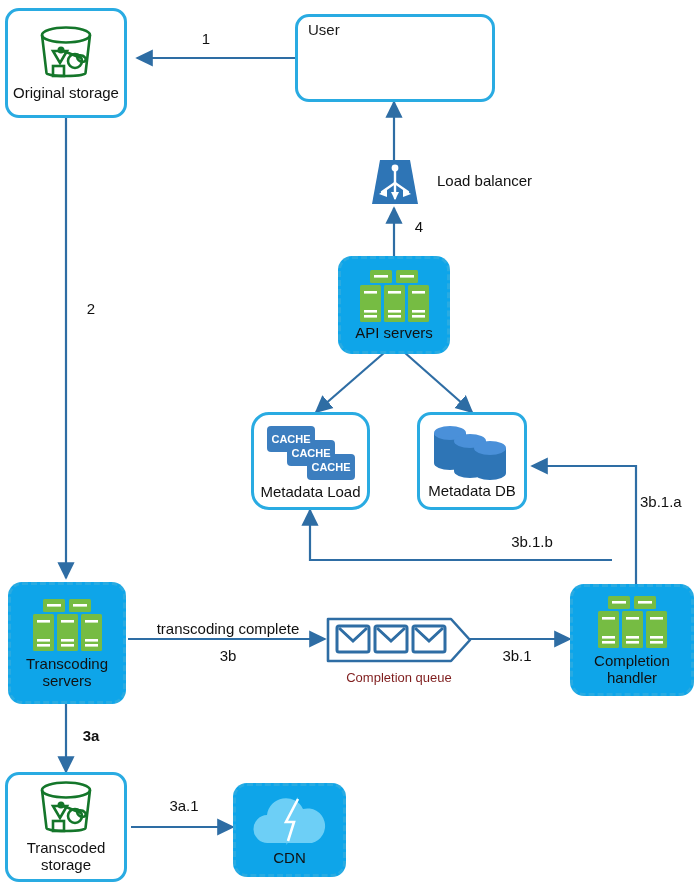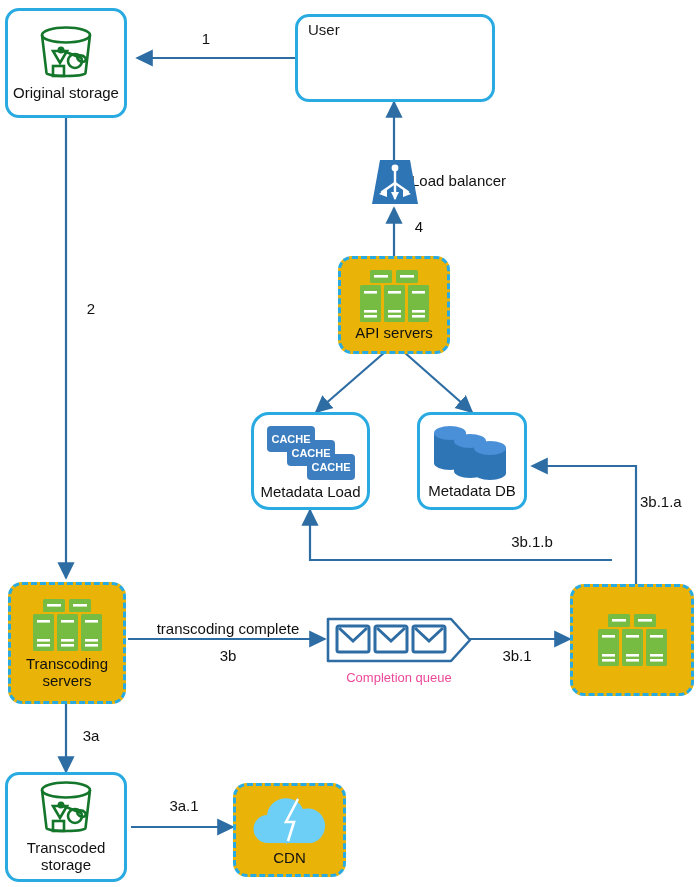--- a/index.html
+++ b/index.html
@@ -20,21 +20,21 @@
   .box-solid {
     border:3px solid #29ABE2;
     border-radius:14px;
     background:#ffffff;
     display:flex; flex-direction:column;
     align-items:center; justify-content:center;
   }
   .box-dashed {
     border:3px dashed #29ABE2;
     border-radius:14px;
-    background:#eab308;
+    background:#0ea5e9;
     display:flex; flex-direction:column;
     align-items:center; justify-content:center;
   }
   .box-plain {
     border:3px solid #29ABE2;
     border-radius:14px;
     background:#ffffff;
   }
   .node-label {
     font-size:15px;
@@ -54,21 +54,21 @@
   }
   .ext-label {
     position:absolute;
     font-size:15px;
     color:#111;
     white-space:nowrap;
   }
   .queue-caption {
     position:absolute;
     font-size:13px;
-    color:#ec4899;
+    color:#7f1d1d;
     white-space:nowrap;
     text-align:center;
   }
 </style>
 </head>
 <body>
 
 <div id="canvas">
 
   <svg id="edges" viewBox="0 0 700 887">
@@ -104,27 +104,27 @@
 
       <line x1="66" y1="704" x2="66" y2="772" marker-end="url(#ah)"></line>
 
       <line x1="131" y1="827" x2="233" y2="827" marker-end="url(#ah)"></line>
     </g>
   </svg>
 
   <div class="edge-label" style="left:186px; top:30px; width:40px;">1</div>
   <div class="edge-label" style="left:76px; top:300px; width:30px;">2</div>
   <div class="edge-label" style="left:404px; top:218px; width:30px;">4</div>
-  <div class="ext-label" style="left:411px; top:172px;">Load balancer</div>
+  <div class="ext-label" style="left:437px; top:172px;">Load balancer</div>
   <div class="edge-label" style="left:138px; top:620px; width:180px;">transcoding complete</div>
   <div class="edge-label" style="left:138px; top:647px; width:180px;">3b</div>
   <div class="edge-label" style="left:487px; top:647px; width:60px;">3b.1</div>
   <div class="edge-label" style="left:640px; top:493px; width:60px; text-align:left;">3b.1.a</div>
   <div class="edge-label" style="left:497px; top:533px; width:70px;">3b.1.b</div>
-  <div class="edge-label" style="left:74px; top:727px; width:34px;">3a</div>
+  <div class="edge-label" style="left:74px; top:727px; width:34px;font-weight:bold;">3a</div>
   <div class="edge-label" style="left:156px; top:797px; width:56px;">3a.1</div>
 
   <div class="node box-solid" style="left:5px; top:8px; width:122px; height:110px;">
     <div class="icon-wrap">
       <svg width="66" height="58" viewBox="0 0 66 58">
         <g fill="none" stroke="#14762A" stroke-width="2.6">
           <ellipse cx="33" cy="10" rx="24" ry="7.5"></ellipse>
           <path d="M9,10 L13.5,48 C13.5,52 52.5,52 52.5,48 L57,10"></path>
           <path d="M20,26 L27,38 L34,26 z"></path>
           <rect x="20" y="41" width="11" height="10"></rect>
@@ -283,20 +283,22 @@
           <rect x="56" y="23" width="13" height="2.6"></rect>
           <rect x="8" y="42" width="13" height="2.6"></rect>
           <rect x="32" y="42" width="13" height="2.6"></rect>
           <rect x="56" y="42" width="13" height="2.6"></rect>
           <rect x="8" y="47" width="13" height="2.6"></rect>
           <rect x="32" y="47" width="13" height="2.6"></rect>
           <rect x="56" y="47" width="13" height="2.6"></rect>
         </g>
       </svg>
     </div>
+    <div class="node-label" style="margin-top:3px;">Completion
+handler</div>
   </div>
 
   <div class="node box-solid" style="left:5px; top:772px; width:122px; height:110px;">
     <div class="icon-wrap">
       <svg width="66" height="58" viewBox="0 0 66 58">
         <g fill="none" stroke="#14762A" stroke-width="2.6">
           <ellipse cx="33" cy="10" rx="24" ry="7.5"></ellipse>
           <path d="M9,10 L13.5,48 C13.5,52 52.5,52 52.5,48 L57,10"></path>
           <path d="M20,26 L27,38 L34,26 z"></path>
           <rect x="20" y="41" width="11" height="10"></rect>

